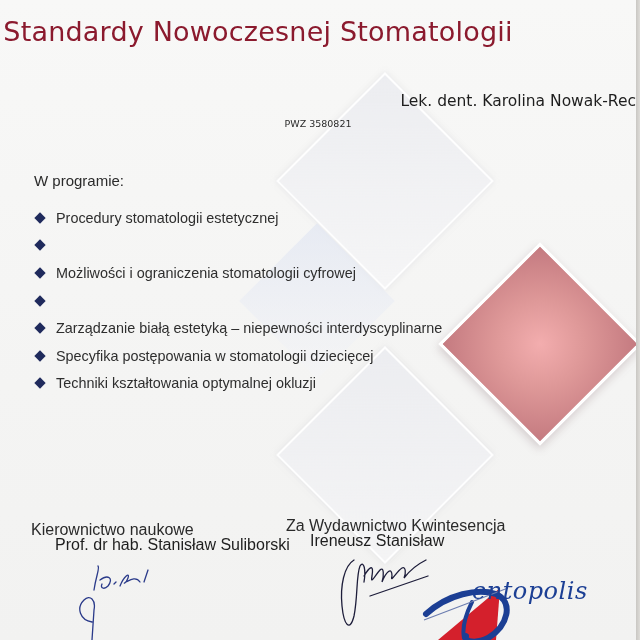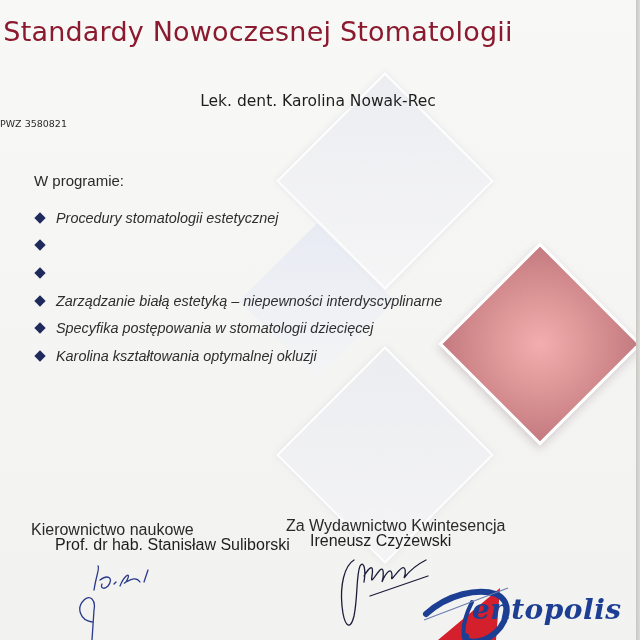--- a/index.html
+++ b/index.html
@@ -35,52 +35,52 @@
     box-shadow: 2px 3px 8px rgba(120,90,100,0.25);
   }
 
   .title {
     position:absolute; left:0; width:516px; top:16px;
     text-align:center; color:#8b1a2e;
     font-family:"DejaVu Sans", sans-serif; font-size:27px; letter-spacing:0.2px;
   }
   .name {
     position:absolute; left:0; width:636px; top:92px;
-    text-align:center; color:#1e1e1e;
+    text-align:right; color:#1e1e1e;
     font-family:"DejaVu Sans", sans-serif; font-size:15.5px;
   }
   .pwz {
     position:absolute; left:0; width:636px; top:118px;
-    text-align:left; color:#2a2a2a;
+    text-align:center; color:#2a2a2a;
     font-family:"DejaVu Sans", sans-serif; font-size:9.5px;
   }
   .prog-label {
     position:absolute; left:34px; top:172px; color:#2b2b2b; font-size:15px;
   }
   .prog-list {
-    position:absolute; left:34px; top:204px; margin:0; padding:0; list-style:none;font-style:italic;
+    position:absolute; left:34px; top:204px; margin:0; padding:0; list-style:none;
   }
   .prog-list li {
     display:flex; align-items:center; height:27.6px; color:#2e2e2e; font-size:14.4px;
     white-space:nowrap;
   }
   .bullet {
     display:inline-block; width:8px; height:8px; background:#1f2a5c;
     transform:rotate(45deg); margin:0 12px 0 2px; flex:0 0 auto;
   }
   .sig-block { position:absolute; font-size:16px; color:#2a2a2a; line-height:15px; }
   .sig-role { display:block; }
   .sig-name { display:block; color:#1e1e1e;padding-left:24px; }
   .sig1 { left:31px; top:522px; }
   .sig2 { left:286px; top:518px; }
   .sig-svg { position:absolute; }
   .logo { position:absolute; left:418px; top:580px; width:200px; height:60px; }
   .logo-text {
-    position:absolute; left:472px; top:593px; color:#1c3f94;
-    font-family:"DejaVu Serif", serif; font-size:28px; font-weight:bold; font-style:italic;
+    position:absolute; left:472px; top:577px; color:#1c3f94;
+    font-family:"DejaVu Serif", serif; font-size:24px; font-weight:normal; font-style:italic;
     letter-spacing:0.5px;
   }
 </style>
 </head>
 <body>
 
 <div class="page">
 
   <div class="dia dia-ghost" style="left:308px;top:104px;width:150px;height:150px;"></div>
   <div class="dia dia-blue" style="left:262px;top:246px;width:110px;height:110px;"></div>
@@ -95,46 +95,50 @@
   <ul class="prog-list">
     <li>
         <span class="bullet"></span>
         <span>Procedury stomatologii estetycznej</span>
       </li>
     <li>
         <span class="bullet"></span>
       </li>
     <li>
         <span class="bullet"></span>
+        <span>Możliwości i ograniczenia stomatologii cyfrowej</span>
+      </li>
+    <li>
+        <span class="bullet"></span>
       </li>
     <li>
         <span class="bullet"></span>
         <span>Zarządzanie białą estetyką – niepewności interdyscyplinarne</span>
       </li>
     <li>
         <span class="bullet"></span>
         <span>Specyfika postępowania w stomatologii dziecięcej</span>
       </li>
     <li>
         <span class="bullet"></span>
-        <span>Karolina kształtowania optymalnej okluzji</span>
+        <span>Techniki kształtowania optymalnej okluzji</span>
       </li>
   </ul>
 
   <div class="sig-block sig1">
     <span class="sig-role">Kierownictwo naukowe</span>
     <span class="sig-name">Prof. dr hab. Stanisław Suliborski</span>
   </div>
   <svg class="sig-svg" style="left:70px;top:560px;" width="110" height="80" viewBox="0 0 110 80">
     <path d="M22 62 C10 60 6 48 14 40 C20 34 26 40 24 50 L22 80 M24 30 C26 16 30 8 28 6 M30 20 C38 14 44 18 38 26 C34 30 30 28 32 24 M44 24 L46 22 M50 26 C54 16 60 12 58 18 C56 24 52 24 56 22 C60 20 66 16 70 22 M78 10 L74 22" fill="none" stroke="#2a3a8a" stroke-width="1.3" stroke-linecap="round"></path>
   </svg>
 
   <div class="sig-block sig2">
     <span class="sig-role">Za Wydawnictwo Kwintesencja</span>
-    <span class="sig-name">Ireneusz Czyżewski</span>
+    <span class="sig-name">Ireneusz Stanisław</span>
   </div>
   <svg class="sig-svg" style="left:330px;top:556px;" width="110" height="84" viewBox="0 0 110 84">
     <path d="M24 4 C14 10 10 30 12 50 C14 70 20 76 24 60 C28 40 26 20 30 10 C34 4 36 14 34 26 M34 20 C40 10 44 8 42 20 C40 30 46 18 50 14 C54 10 54 20 52 26 C56 16 62 10 62 20 C60 28 66 16 72 12 C76 10 76 18 74 22 C80 14 88 8 96 4 M40 40 L98 20" fill="none" stroke="#1d1d3a" stroke-width="1.3" stroke-linecap="round"></path>
   </svg>
 
   <svg class="logo" viewBox="0 0 200 60">
     <path d="M20 60 L82 8 L78 60 Z" fill="#d4202c"></path>
     <path d="M8 34 C30 14 60 8 78 14 C96 22 90 46 70 58 C58 64 46 62 48 56" fill="none" stroke="#1c3f94" stroke-width="6" stroke-linecap="round"></path>
     <path d="M54 22 C48 34 44 48 46 58" fill="none" stroke="#1c3f94" stroke-width="4" stroke-linecap="round"></path>
     <path d="M6 40 L90 8" stroke="#6b7caf" stroke-width="1.2"></path>

